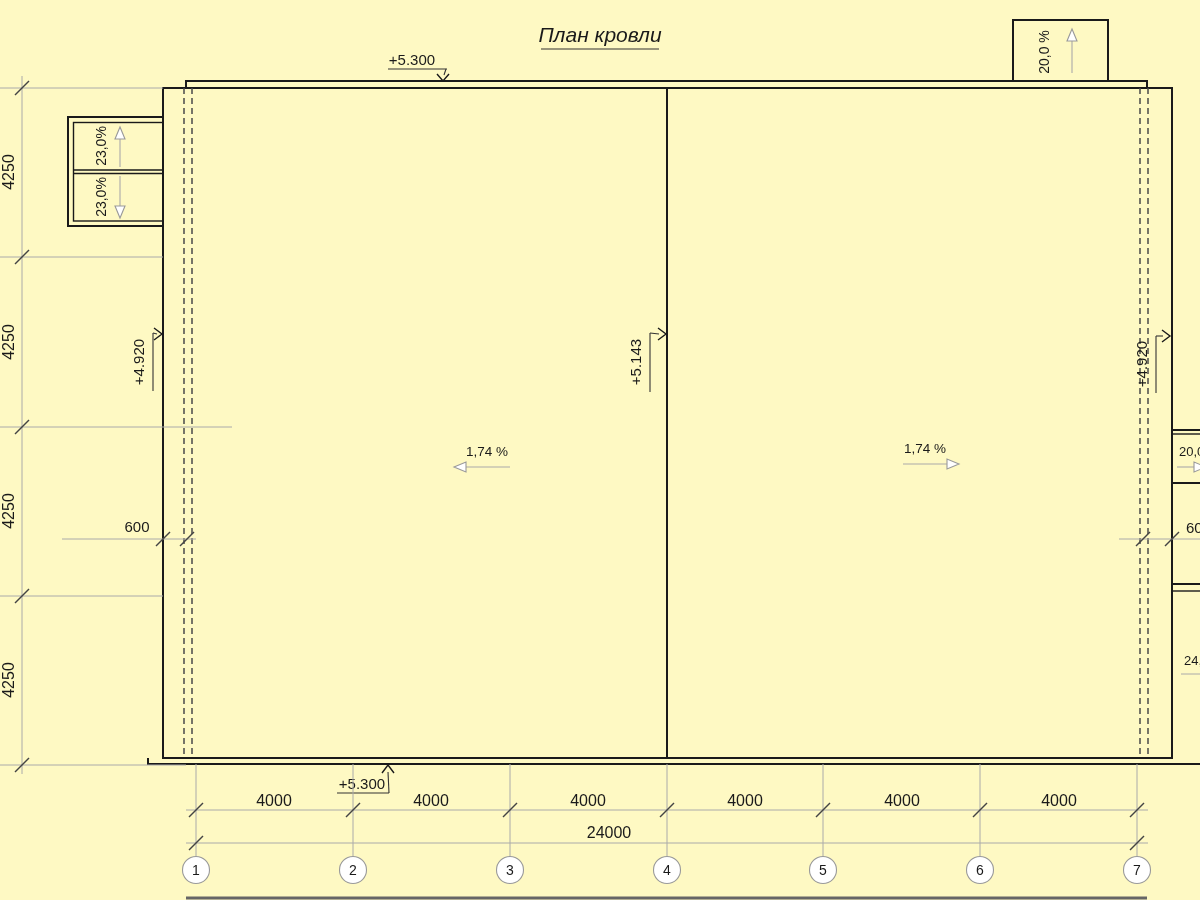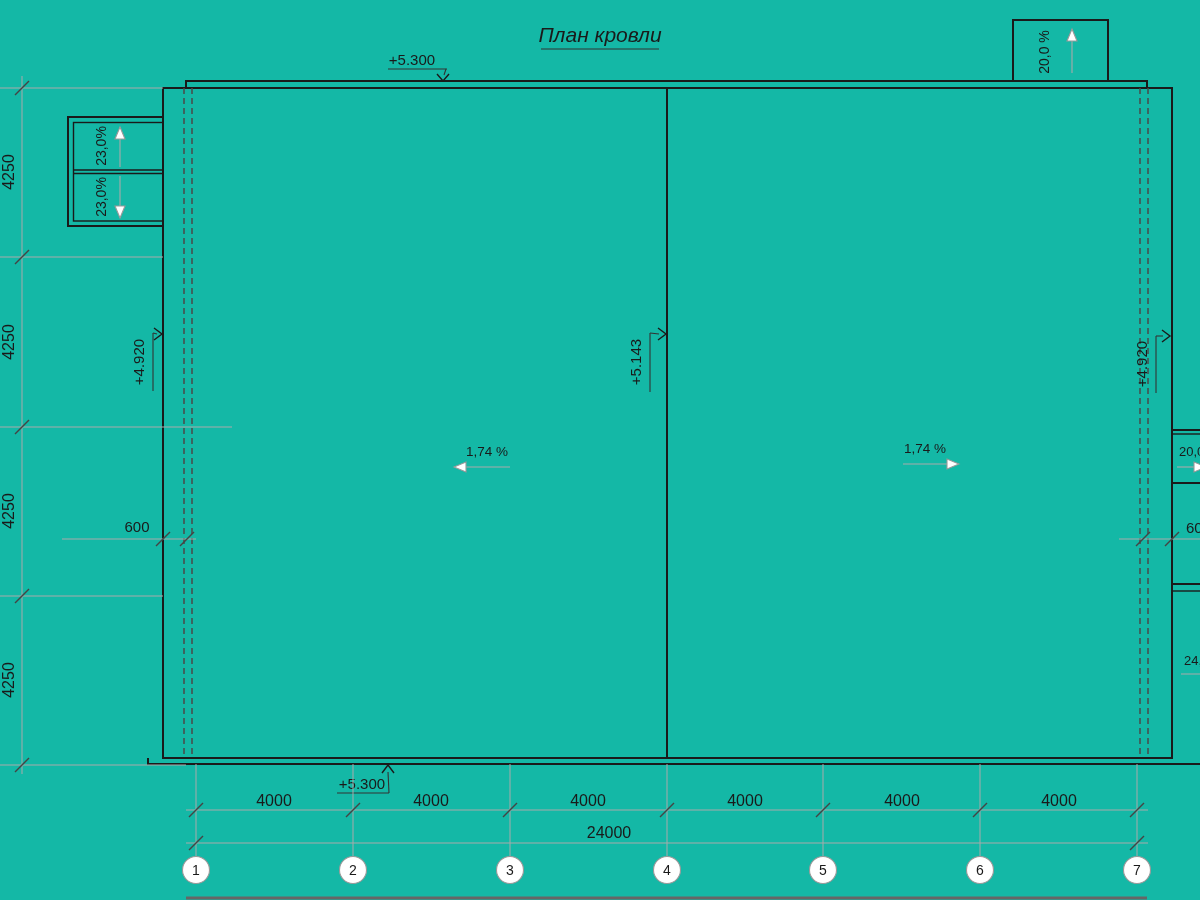--- a/index.html
+++ b/index.html
@@ -1,16 +1,16 @@
 <!DOCTYPE html>
 <html><head>
 <meta charset="utf-8">
 <style>
   html,body{margin:0;padding:0;background:#ffffff;}
-  #sheet{position:relative;width:1200px;height:900px;background:#14b8a6;overflow:hidden;
+  #sheet{position:relative;width:1200px;height:900px;background:#fef9c3;overflow:hidden;
          font-family:"Liberation Sans", sans-serif;}
   svg{display:block;}
   text{fill:#1a1a1a;font-family:"Liberation Sans", sans-serif;}
   .t-dim{font-size:16px;}
   .t-elev{font-size:15px;}
   .t-slope{font-size:13.5px;}
   .t-canopy{font-size:14px;}
   .t-small{font-size:13px;}
   .t-axis{font-size:14px;}
   .t-title{font-size:21px;font-style:italic;}

